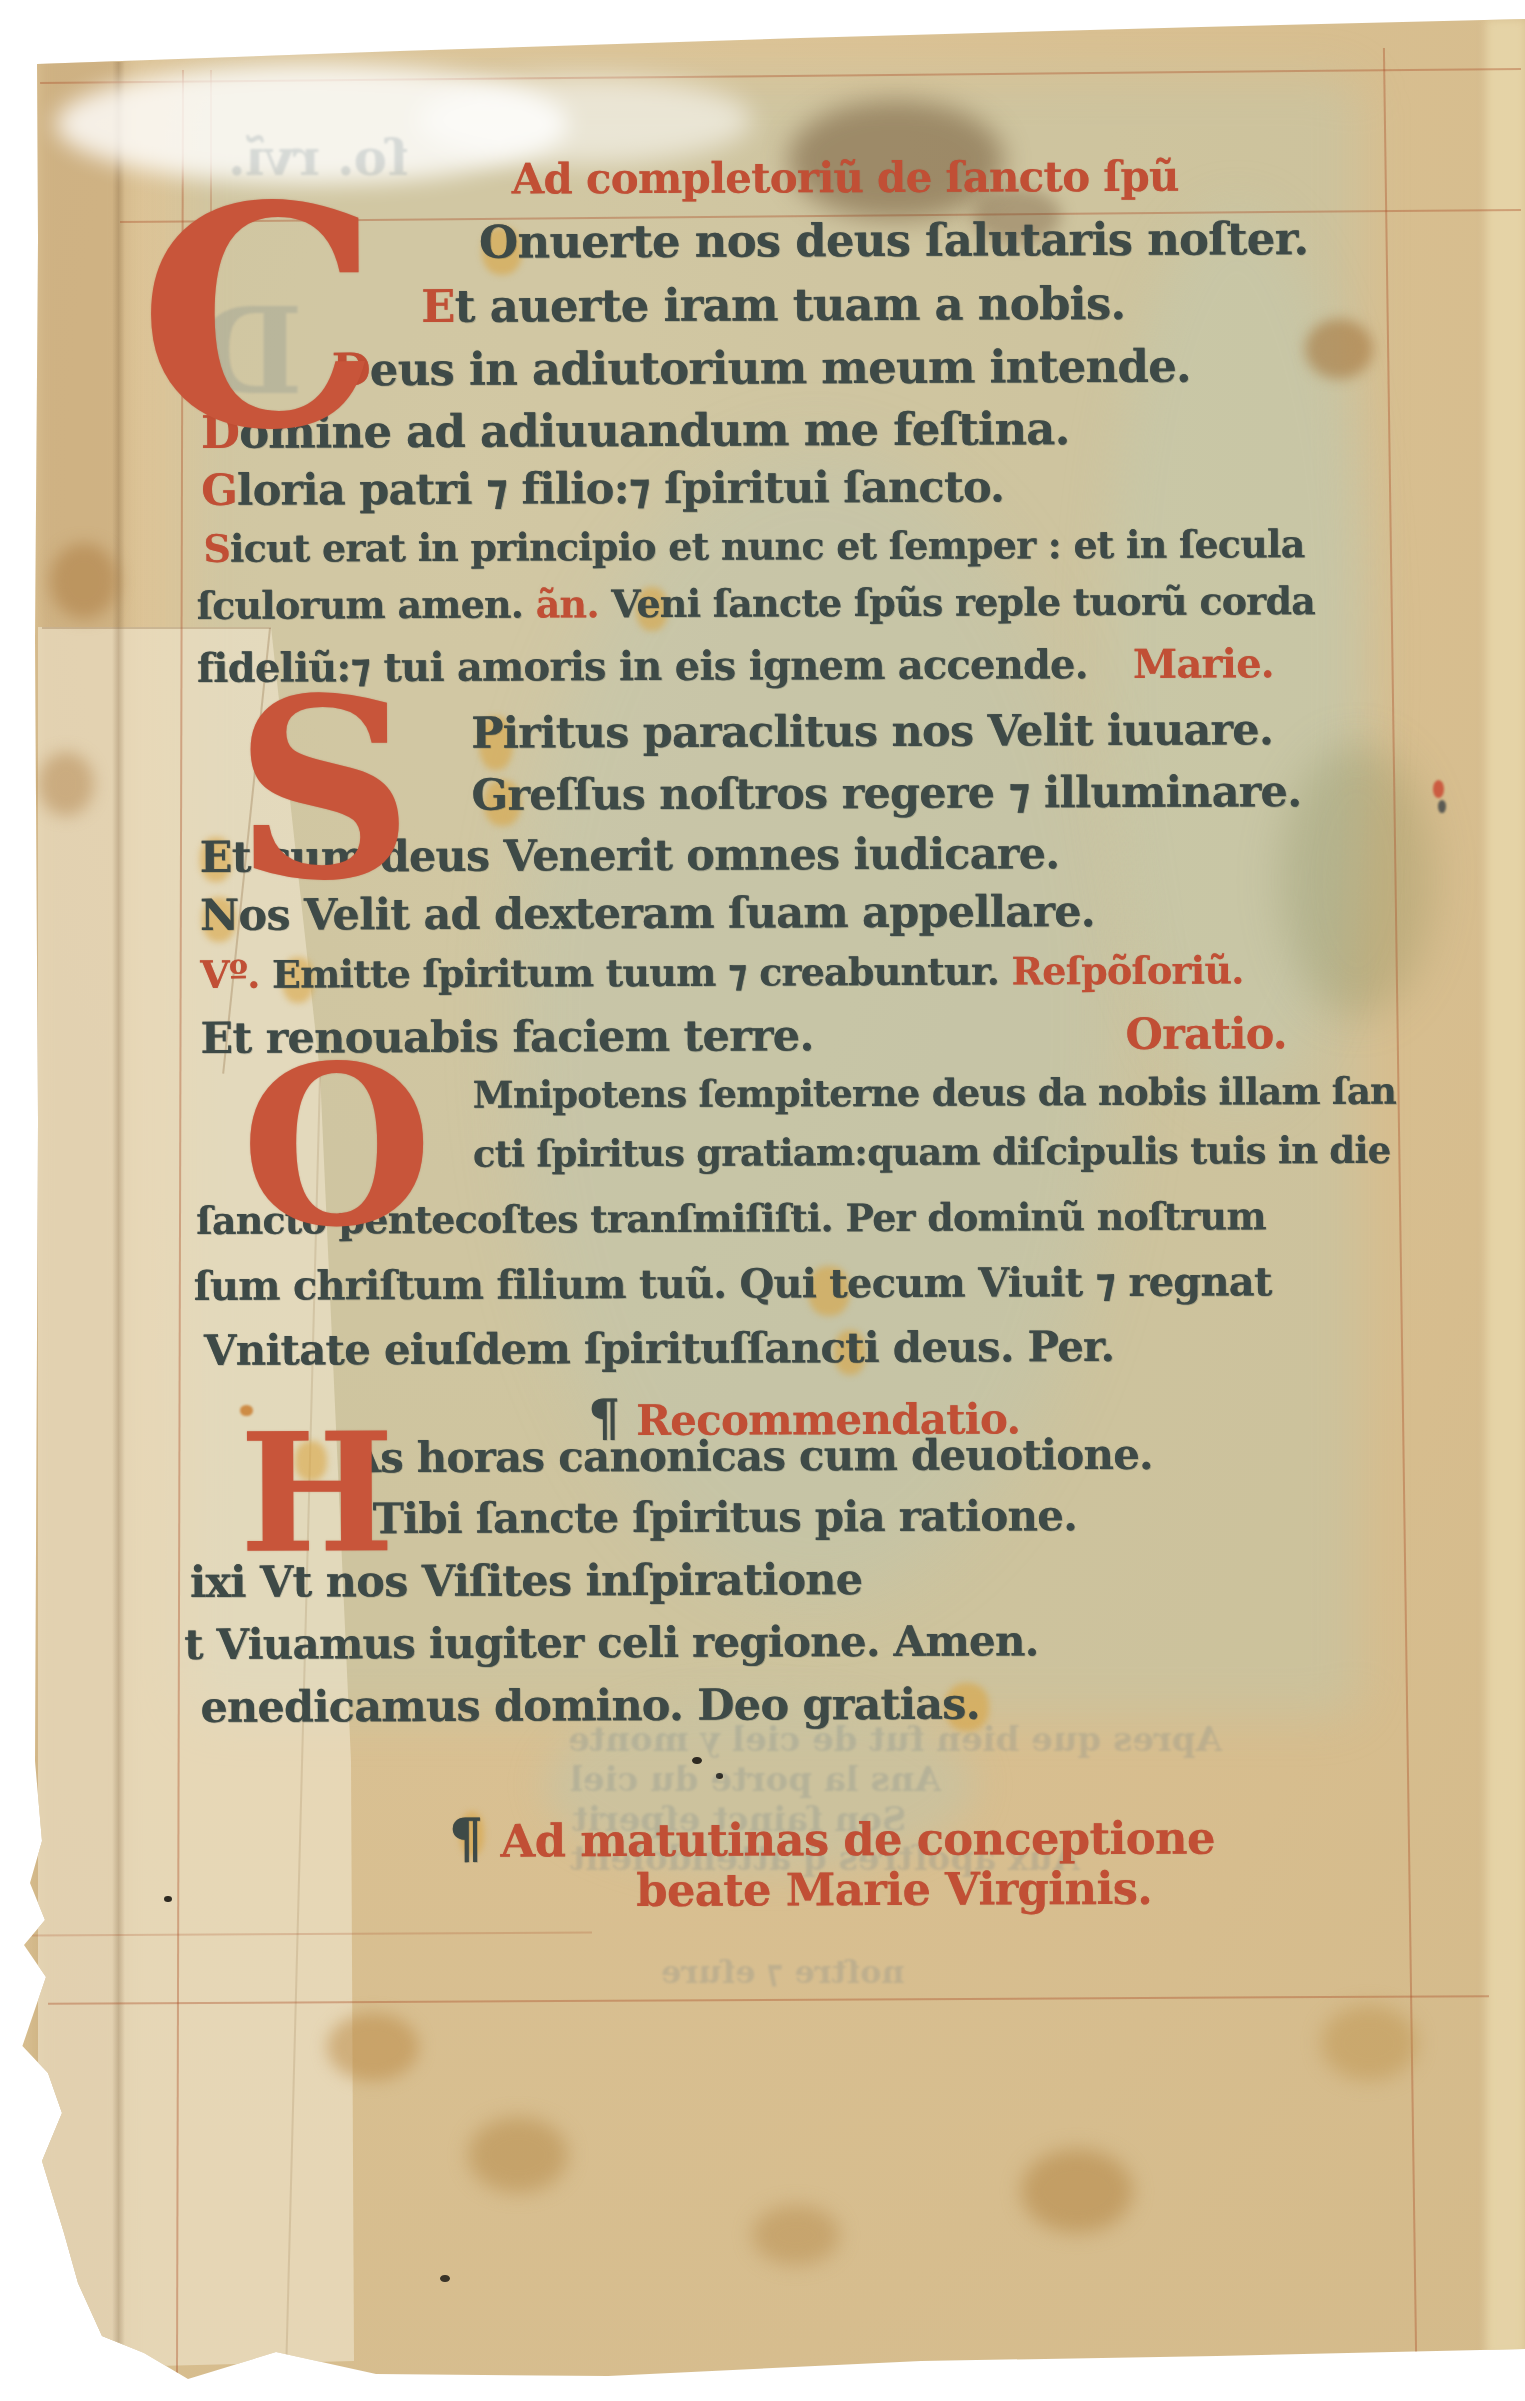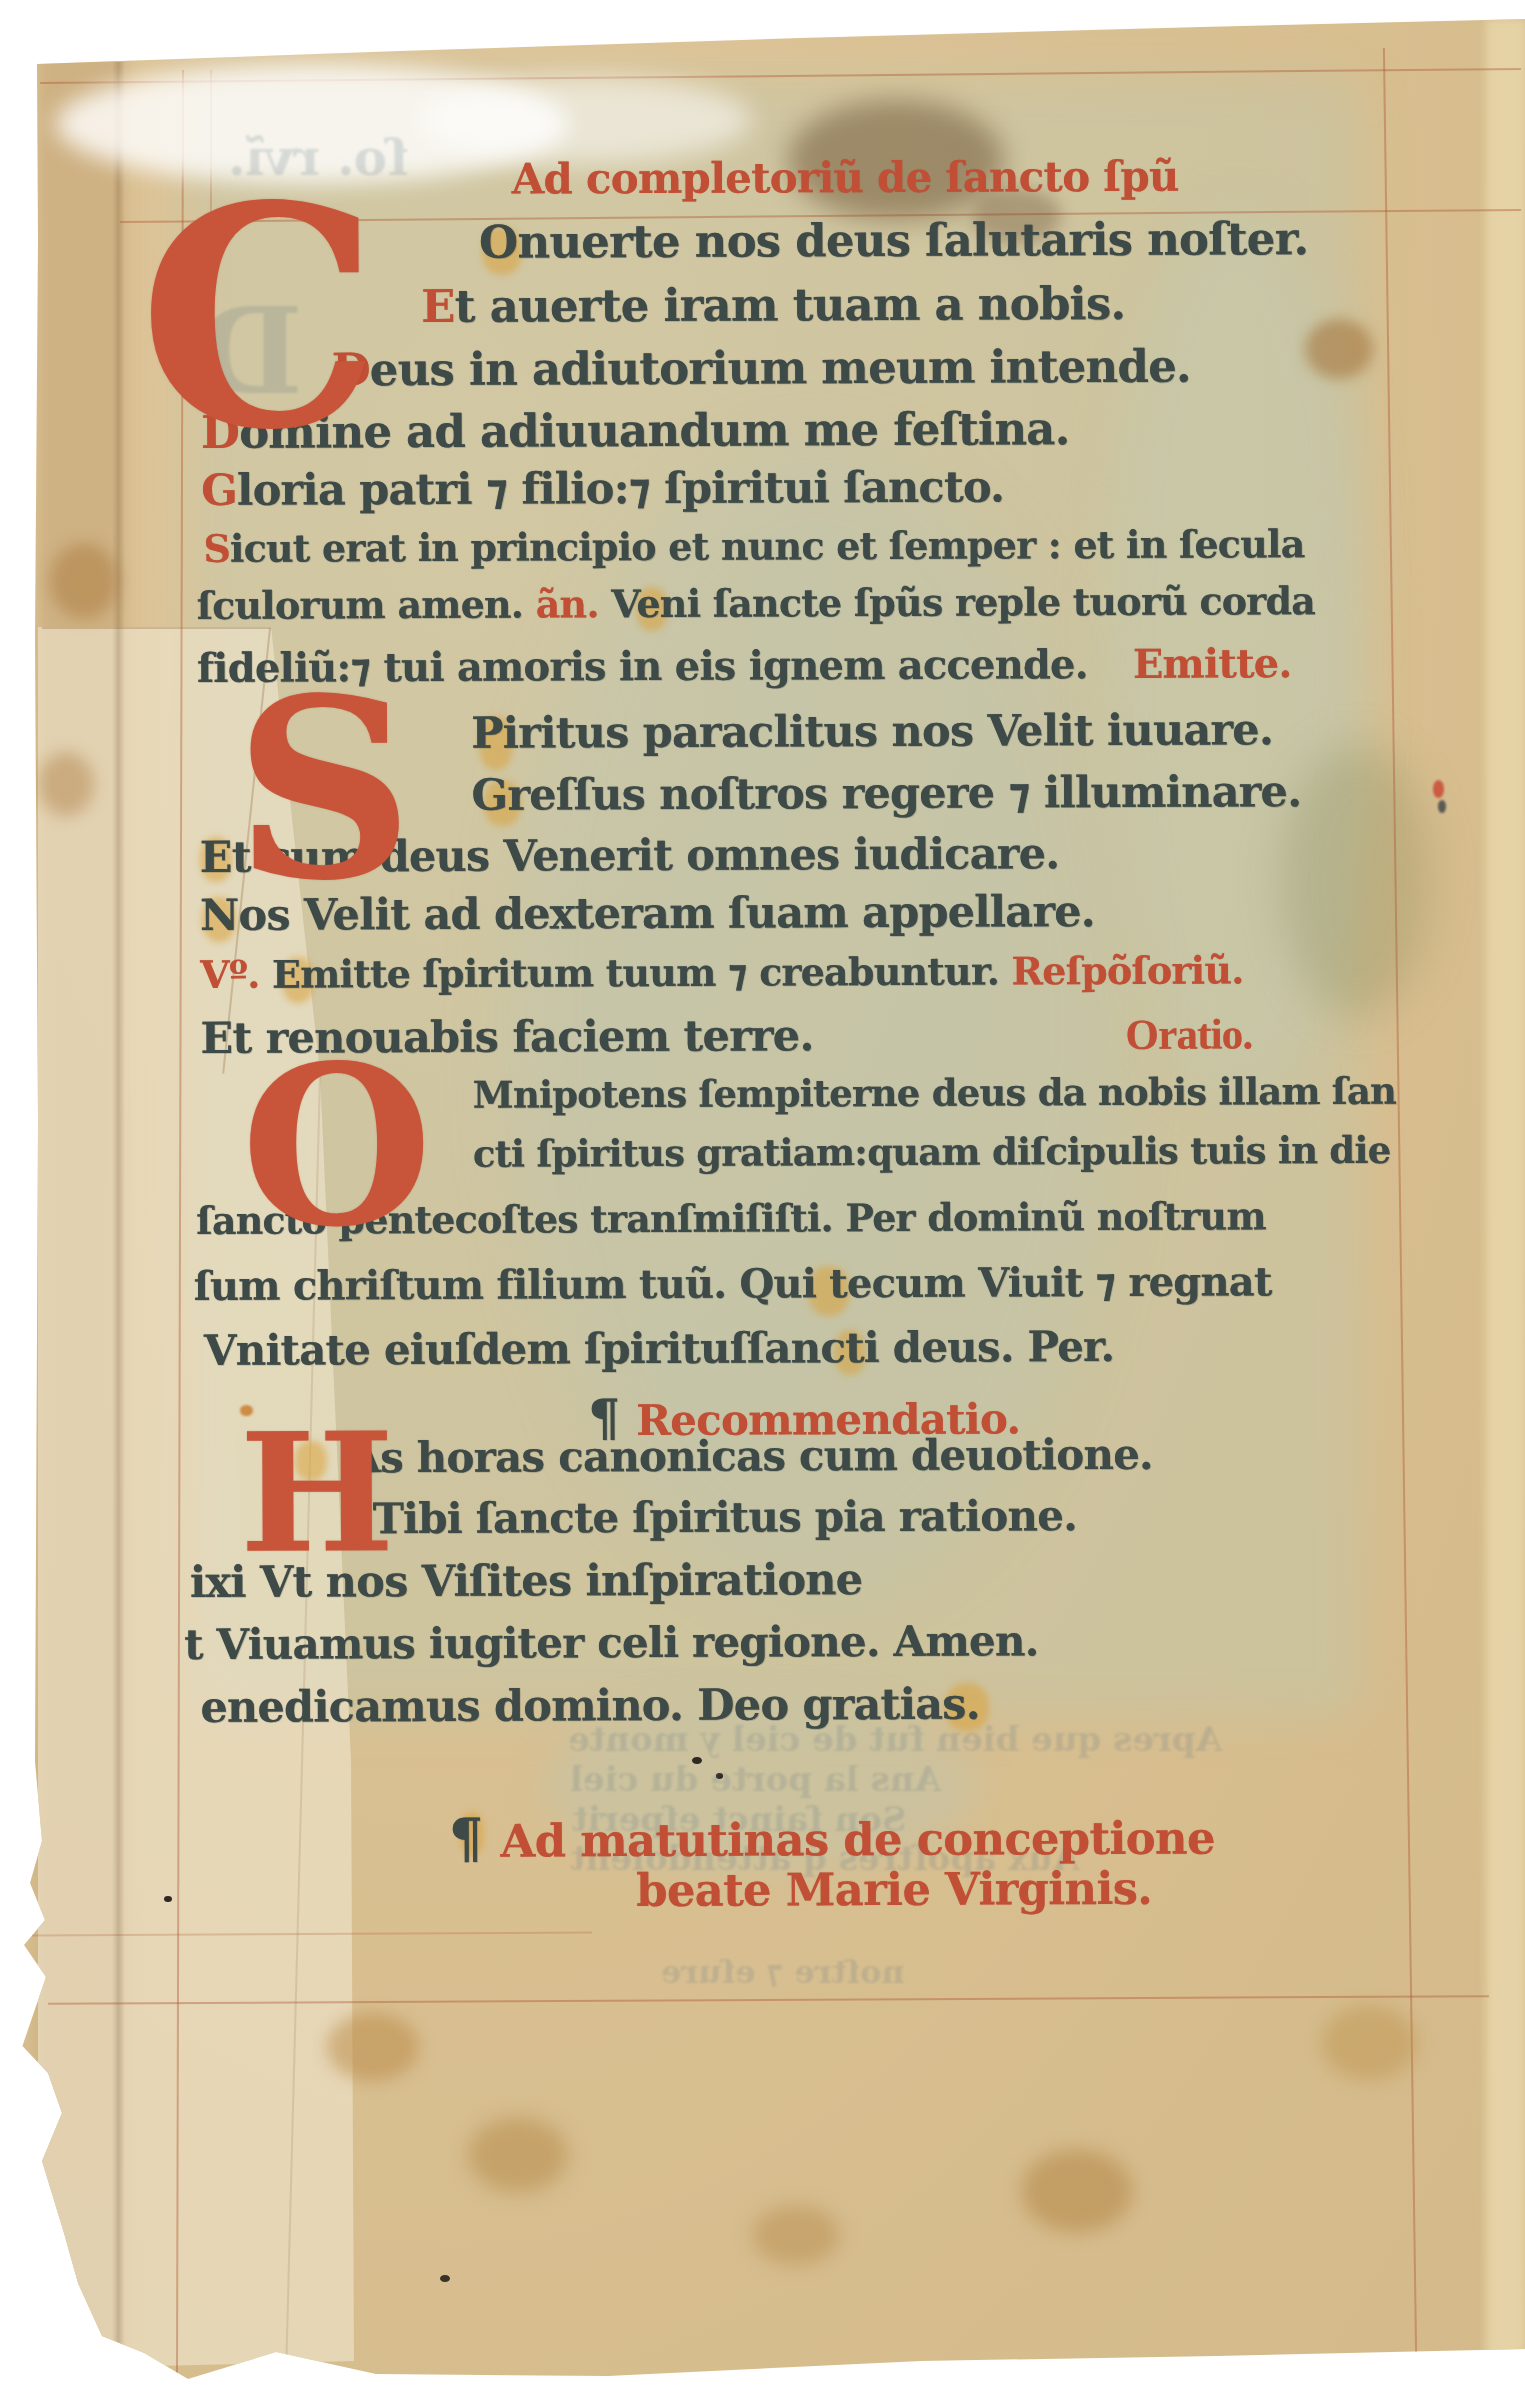--- a/index.html
+++ b/index.html
@@ -108,27 +108,27 @@
       </div>
     <div class="layer textwrap" id="text-layer">
         <div class="tl" style="left: 512px; top: 155px; font-size: 42px;"><span class="red">Ad completoriũ de ſancto ſpũ</span></div>
         <div class="tl" style="left: 479px; top: 216px; font-size: 45px;"><span class="ink">Onuerte nos deus ſalutaris noſter.</span></div>
         <div class="tl" style="left: 421px; top: 280px; font-size: 45px;"><span class="red">E</span><span class="ink">t auerte iram tuam a nobis.</span></div>
         <div class="tl" style="left: 331px; top: 343px; font-size: 45px;"><span class="red">D</span><span class="ink">eus in adiutorium meum intende.</span></div>
         <div class="tl" style="left: 200px; top: 405px; font-size: 45px;"><span class="red">D</span><span class="ink">omine ad adiuuandum me feſtina.</span></div>
         <div class="tl" style="left: 200px; top: 464px; font-size: 43px;"><span class="red">G</span><span class="ink">loria patri ⁊ filio:⁊ ſpiritui ſancto.</span></div>
         <div class="tl" style="left: 202px; top: 525px; font-size: 38px;"><span class="red">S</span><span class="ink">icut erat in principio et nunc et ſemper : et in ſecula</span></div>
         <div class="tl" style="left: 195px; top: 582px; font-size: 38px;"><span class="ink">ſculorum amen. </span><span class="red">ãn. </span><span class="ink">Veni ſancte ſpũs reple tuorũ corda</span></div>
-        <div class="tl" style="left: 195px; top: 643px; font-size: 40px;"><span class="ink">fideliũ:⁊ tui amoris in eis ignem accende.</span><span class="red" style="margin-left: 45px;">Emitte.</span></div>
+        <div class="tl" style="left: 195px; top: 643px; font-size: 40px;"><span class="ink">fideliũ:⁊ tui amoris in eis ignem accende.</span><span class="red" style="margin-left: 45px;">Marie.</span></div>
         <div class="tl" style="left: 469px; top: 708px; font-size: 43px;"><span class="ink">Piritus paraclitus nos Velit iuuare.</span></div>
         <div class="tl" style="left: 469px; top: 770px; font-size: 43px;"><span class="ink">Greſſus noſtros regere ⁊ illuminare.</span></div>
         <div class="tl" style="left: 197px; top: 831px; font-size: 43px;"><span class="ink">Et cum deus Venerit omnes iudicare.</span></div>
         <div class="tl" style="left: 197px; top: 889px; font-size: 43px;"><span class="ink">Nos Velit ad dexteram ſuam appellare.</span></div>
         <div class="tl" style="left: 197px; top: 951px; font-size: 38px;"><span class="red">Vº. </span><span class="ink">Emitte ſpiritum tuum ⁊ creabuntur. </span><span class="red">Reſpõſoriũ.</span></div>
-        <div class="tl" style="left: 197px; top: 1012px; font-size: 43px;"><span class="ink">Et renouabis faciem terre.</span><span class="red" style="margin-left: 312px; font-family: Liberation Serif, serif;">Oratio.</span></div>
+        <div class="tl" style="left: 197px; top: 1012px; font-size: 43px;"><span class="ink">Et renouabis faciem terre.</span><span class="red" style="margin-left: 312px;">Oratio.</span></div>
         <div class="tl" style="left: 469px; top: 1073px; font-size: 37px;"><span class="ink">Mnipotens ſempiterne deus da nobis illam ſan</span></div>
         <div class="tl" style="left: 469px; top: 1132px; font-size: 37px;"><span class="ink">cti ſpiritus gratiam:quam diſcipulis tuis in die</span></div>
         <div class="tl" style="left: 192px; top: 1197px; font-size: 38px;"><span class="ink">ſancto pentecoſtes tranſmiſiſti. Per dominũ noſtrum</span></div>
         <div class="tl" style="left: 189px; top: 1261px; font-size: 40px;"><span class="ink">ſum chriſtum filium tuũ. Qui tecum Viuit ⁊ regnat</span></div>
         <div class="tl" style="left: 199px; top: 1325px; font-size: 42px;"><span class="ink">Vnitate eiuſdem ſpirituſſancti deus. Per.</span></div>
         <div class="tl" style="left: 583px; top: 1388px; font-size: 42px;"><span class="ink pilcrow">¶ </span><span class="red">Recommendatio.</span></div>
         <div class="tl" style="left: 343px; top: 1433px; font-size: 42px;"><span class="ink">As horas canonicas cum deuotione.</span></div>
         <div class="tl" style="left: 367px; top: 1494px; font-size: 42px;"><span class="ink">Tibi ſancte ſpiritus pia ratione.</span></div>
         <div class="tl" style="left: 184px; top: 1556px; font-size: 43px;"><span class="ink">ixi Vt nos Viſites inſpiratione</span></div>
         <div class="tl" style="left: 178px; top: 1619px; font-size: 42px;"><span class="ink">t Viuamus iugiter celi regione. Amen.</span></div>

